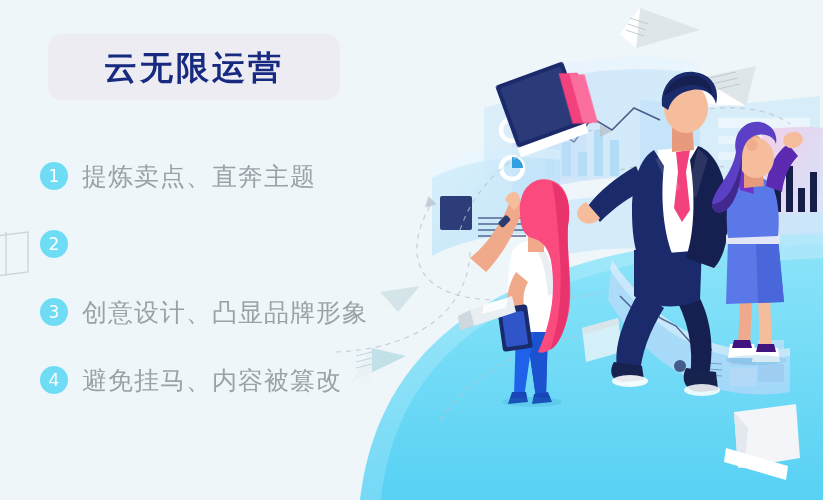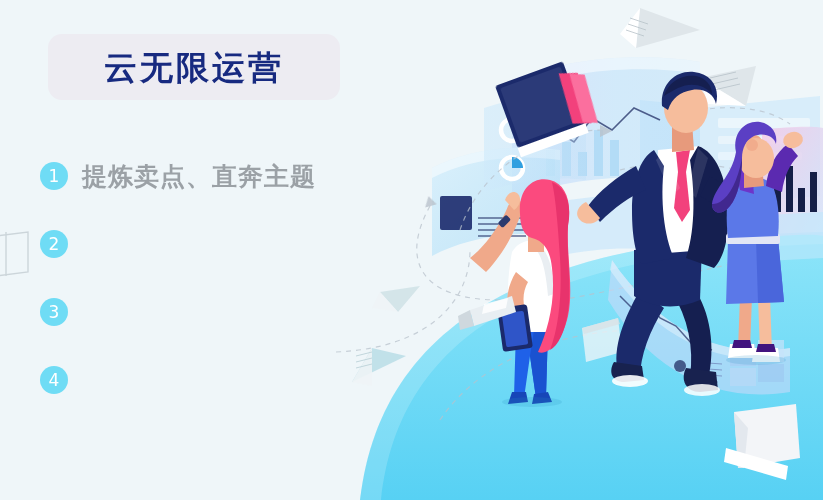--- a/index.html
+++ b/index.html
@@ -47,21 +47,20 @@
     background:#6fdcf5;
     display:flex;align-items:center;justify-content:center;
     color:#ffffff;font-size:17px;line-height:1;
     font-family:"DejaVu Sans","Liberation Sans",sans-serif;
     margin-right:14px;
   }
   .feature-label{
     font-size:25px;color:#9ba1a6;letter-spacing:1px;
     white-space:nowrap;line-height:1;
     font-family:"DejaVu Sans","Liberation Sans",sans-serif;
-    font-weight:bold;
   }
 </style>
 </head>
 <body>
 
 <div id="banner">
 
   <svg id="illustration" viewBox="0 0 823 500" width="823" height="500" xmlns="http://www.w3.org/2000/svg">
     <defs>
       <linearGradient id="arcGrad" x1="0" y1="0" x2="0" y2="1">
@@ -390,22 +389,24 @@
         <span class="feature-badge">1</span>
         <span class="feature-label">提炼卖点、直奔主题</span>
       </div>
 
       <div class="feature-row">
         <span class="feature-badge">2</span>
       </div>
 
       <div class="feature-row">
         <span class="feature-badge">3</span>
+        <span class="feature-label">创意设计、凸显品牌形象</span>
       </div>
 
       <div class="feature-row">
         <span class="feature-badge">4</span>
+        <span class="feature-label">避免挂马、内容被篡改</span>
       </div>
 
     </div>
   </div>
 
 </div>
 
 </body></html>

